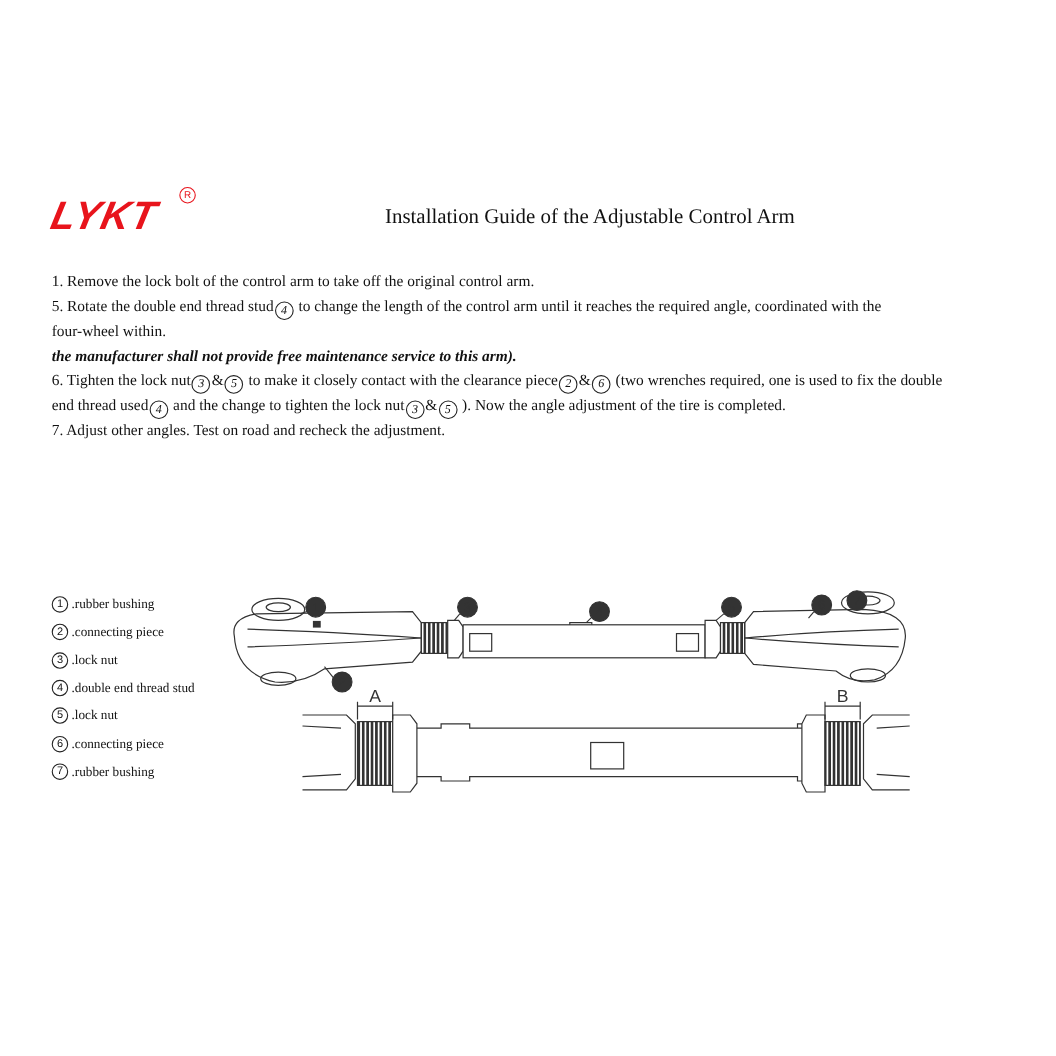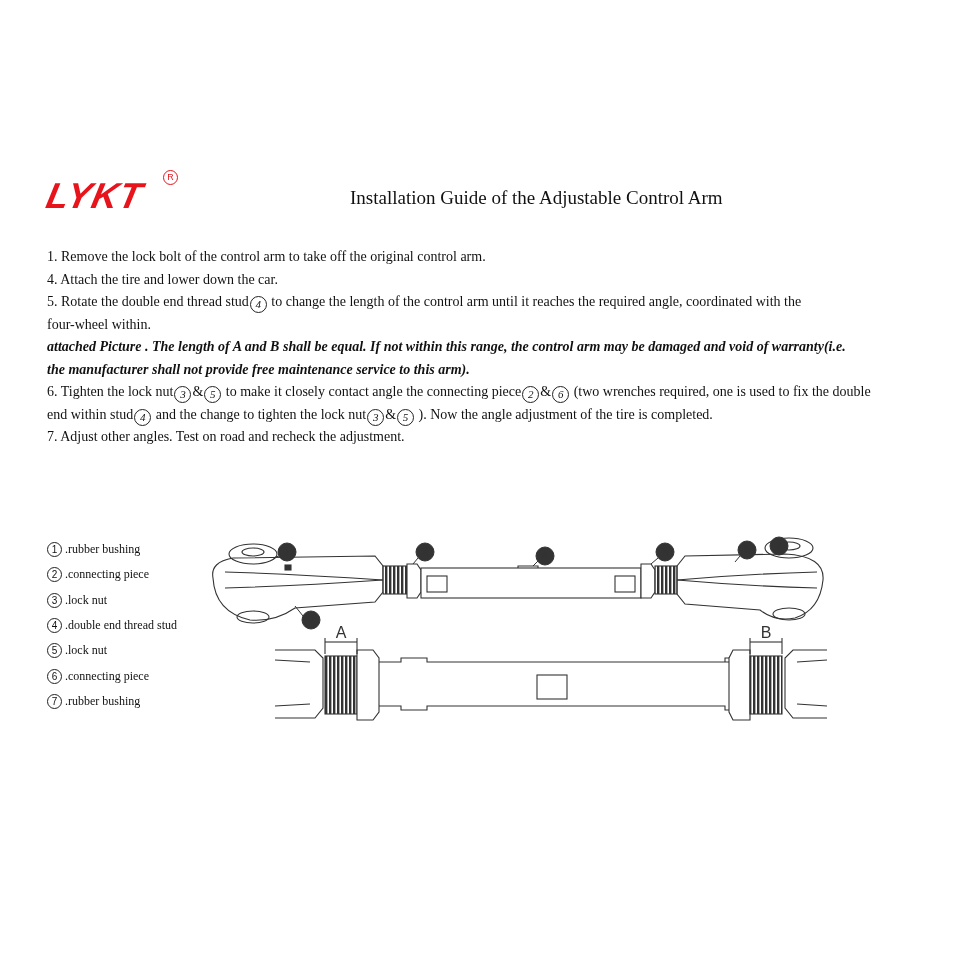--- a/index.html
+++ b/index.html
@@ -18,27 +18,25 @@
 </style>
 </head>
 <body>
 
 <div class="logo">LYKT</div>
 <div class="reg">R</div>
 <div class="title">Installation Guide of the Adjustable Control Arm</div>
 
 <div class="lines">
   <div class="ln"><span>1. Remove the lock bolt of the control arm to take off the original control arm.</span></div>
-  <div class="ln"><span>4. Attach the tire and lower down the car.</span></div>
   <div class="ln"><span>5. Rotate the double end thread stud</span><span class="circ">4</span><span> to change the length of the control arm until it reaches the required angle, coordinated with the</span></div>
   <div class="ln"><span>four-wheel within.</span></div>
-  <div class="ln bi"><span>attached Picture . The length of A and B shall be equal. If not within this range, the control arm may be damaged and void of warranty(i.e.</span></div>
   <div class="ln bi"><span>the manufacturer shall not provide free maintenance service to this arm).</span></div>
-  <div class="ln"><span>6. Tighten the lock nut</span><span class="circ">3</span><span>&amp;</span><span class="circ">5</span><span> to make it closely contact angle the connecting piece</span><span class="circ">2</span><span>&amp;</span><span class="circ">6</span><span> (two wrenches required, one is used to fix the double</span></div>
-  <div class="ln"><span>end within stud</span><span class="circ">4</span><span> and the change to tighten the lock nut</span><span class="circ">3</span><span>&amp;</span><span class="circ">5</span><span> ). Now the angle adjustment of the tire is completed.</span></div>
+  <div class="ln"><span>6. Tighten the lock nut</span><span class="circ">3</span><span>&amp;</span><span class="circ">5</span><span> to make it closely contact with the clearance piece</span><span class="circ">2</span><span>&amp;</span><span class="circ">6</span><span> (two wrenches required, one is used to fix the double</span></div>
+  <div class="ln"><span>end thread used</span><span class="circ">4</span><span> and the change to tighten the lock nut</span><span class="circ">3</span><span>&amp;</span><span class="circ">5</span><span> ). Now the angle adjustment of the tire is completed.</span></div>
   <div class="ln"><span>7. Adjust other angles. Test on road and recheck the adjustment.</span></div>
 </div>
 
 <div class="legend">
   <div class="leg-item">
       <span class="leg-num">1</span>
       <span>.rubber bushing</span>
     </div>
   <div class="leg-item">
       <span class="leg-num">2</span>

